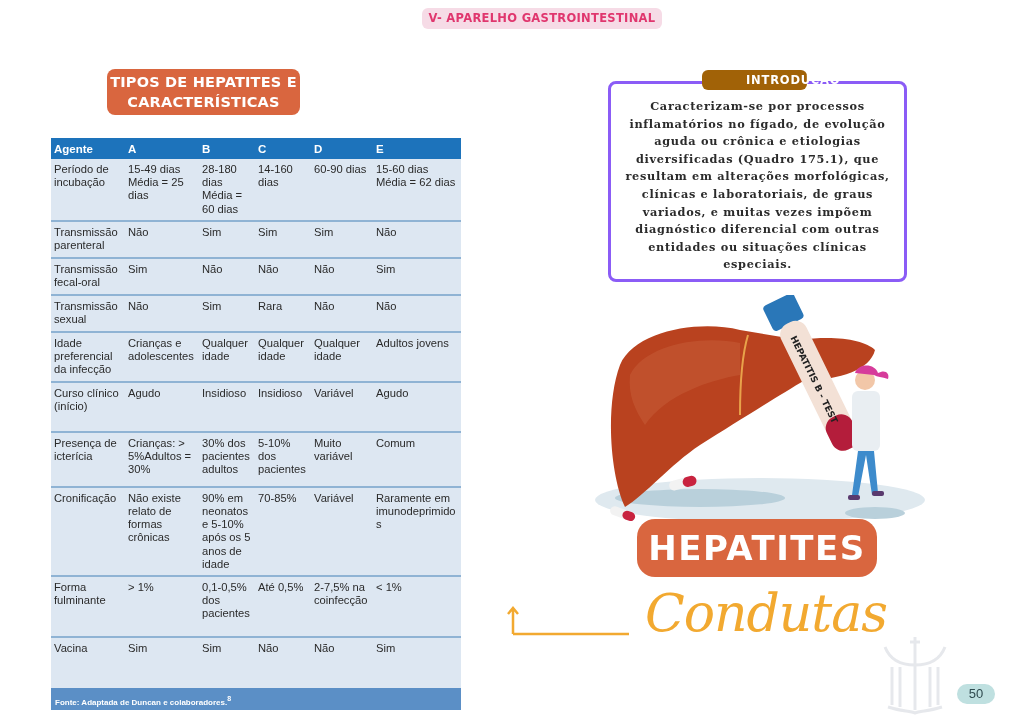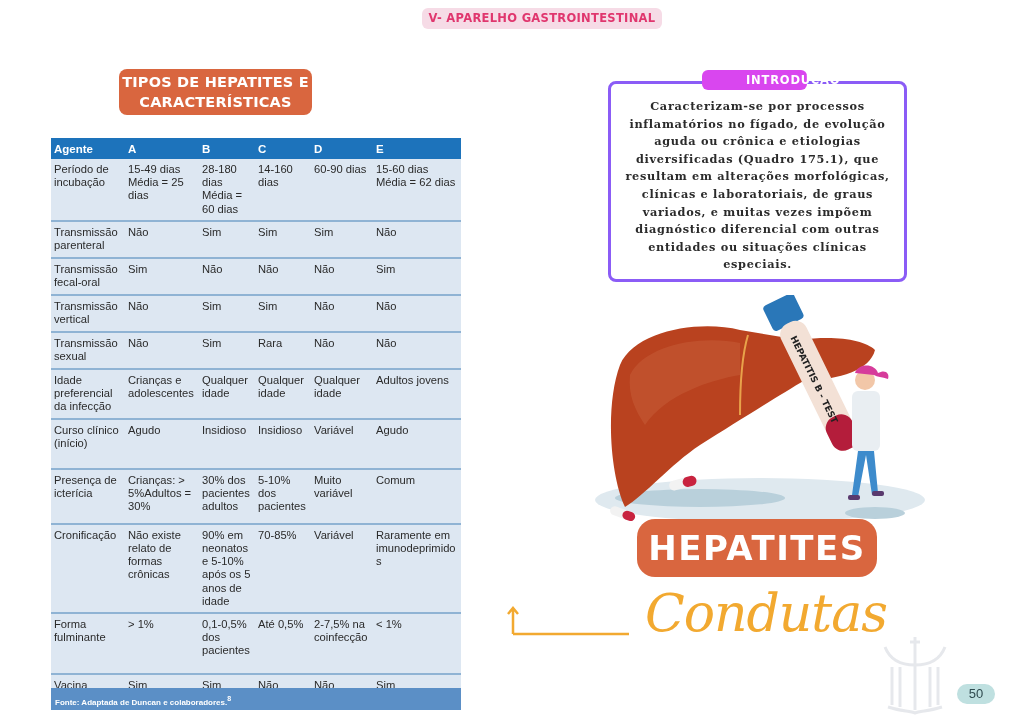--- a/index.html
+++ b/index.html
@@ -7,21 +7,21 @@
   body { position: relative; font-family: "Liberation Sans", sans-serif; color: #222; }
 
   .chapter-tag {
     position: absolute; left: 391px; top: 8px; width: 240px; height: 21px;
     background: #f6dbe6; border-radius: 6px;
     color: #e0366e; font-family: "DejaVu Sans", sans-serif; font-weight: bold;
     font-size: 11.5px; letter-spacing: 0.3px; text-align: center; line-height: 21px; margin-left: 31px;
   }
 
   .section-title {
-    position: absolute; left: 119px; top: 69px; width: 193px; height: 46px;
+    position: absolute; left: 107px; top: 69px; width: 193px; height: 46px;
     background: #d9663f; border-radius: 8px;
     color: #ffffff; font-family: "DejaVu Sans", sans-serif; font-weight: bold;
     font-size: 14.5px; line-height: 20px; text-align: center; padding-top: 3px;
     letter-spacing: 0.2px;
   }
 
   
   .table-wrap {
     position: absolute; left: 30px; top: 138px; width: 410px; height: 572px;
     background: #dde7f2; overflow: hidden; margin-left: 21px;
@@ -49,21 +49,21 @@
   
   .intro-box {
     position: absolute; left: 608px; top: 81px; width: 299px; height: 201px;
     border: 3px solid #8b5cf6; border-radius: 8px; background: #fff;
     padding: 14px 6px 0 6px; text-align: center;
     font-family: "DejaVu Serif", serif; font-weight: bold; font-size: 11.3px;
     line-height: 17.6px; letter-spacing: 0.7px; color: #2b2b2b;
   }
   .intro-label {
     position: absolute; left: 702px; top: 70px; width: 105px; height: 20px;
-    background: #d946ef; border-radius: 6px; color: #fff;
+    background: #a16207; border-radius: 6px; color: #fff;
     font-family: "DejaVu Sans", sans-serif; font-weight: bold; font-size: 11.5px;
     text-align: center; line-height: 20px; letter-spacing: 0.8px; z-index: 2; padding-left: 44px;
   }
 
   .illustration { position: absolute; left: 590px; top: 295px; width: 340px; height: 230px; }
 
   .hep-banner {
     position: absolute; left: 637px; top: 519px; width: 240px; height: 58px;
     background: #d9663f; border-radius: 18px; color: #fff;
     font-family: "DejaVu Sans", sans-serif; font-weight: bold; font-size: 34px;
@@ -139,28 +139,20 @@
         </tr>
         <tr style="height: 37px;">
           <td>Transmissão fecal-oral</td>
           <td>Sim</td>
           <td>Não</td>
           <td>Não</td>
           <td>Não</td>
           <td>Sim</td>
         </tr>
         <tr style="height: 37px;">
-          <td>Transmissão vertical</td>
-          <td>Não</td>
-          <td>Sim</td>
-          <td>Sim</td>
-          <td>Não</td>
-          <td>Não</td>
-        </tr>
-        <tr style="height: 37px;">
           <td>Transmissão sexual</td>
           <td>Não</td>
           <td>Sim</td>
           <td>Rara</td>
           <td>Não</td>
           <td>Não</td>
         </tr>
         <tr style="height: 50px;">
           <td>Idade preferencial da infecção</td>
           <td>Crianças e adolescentes</td>

